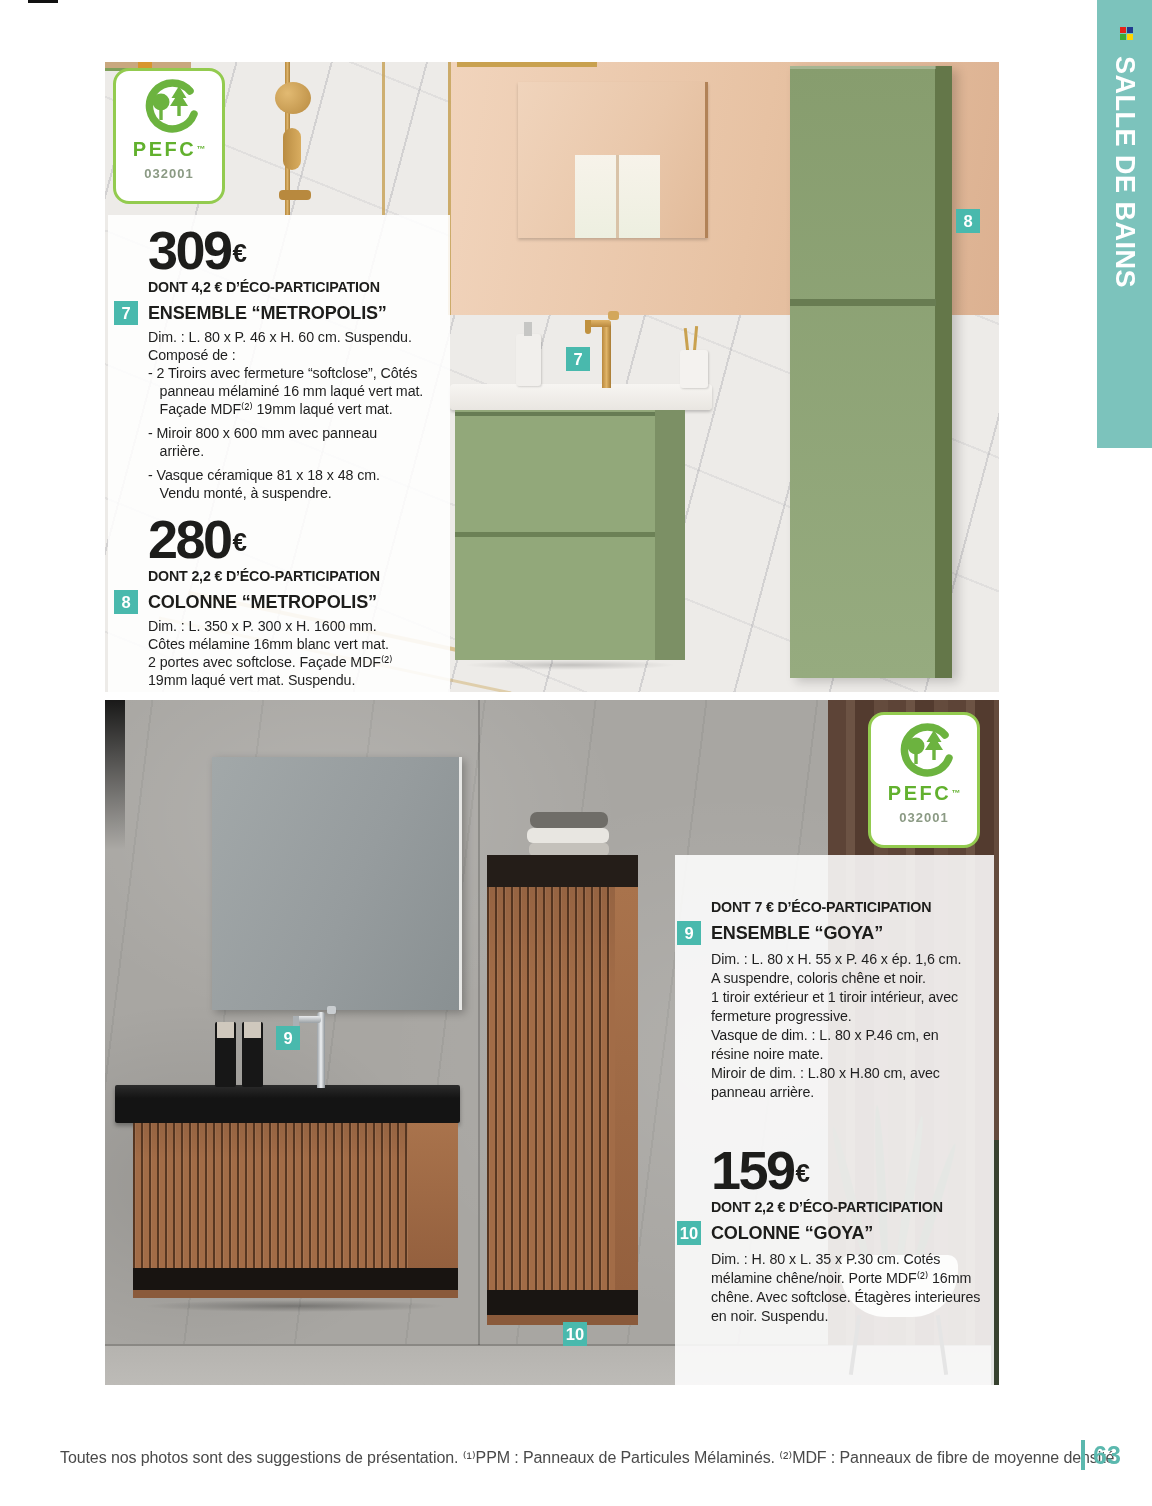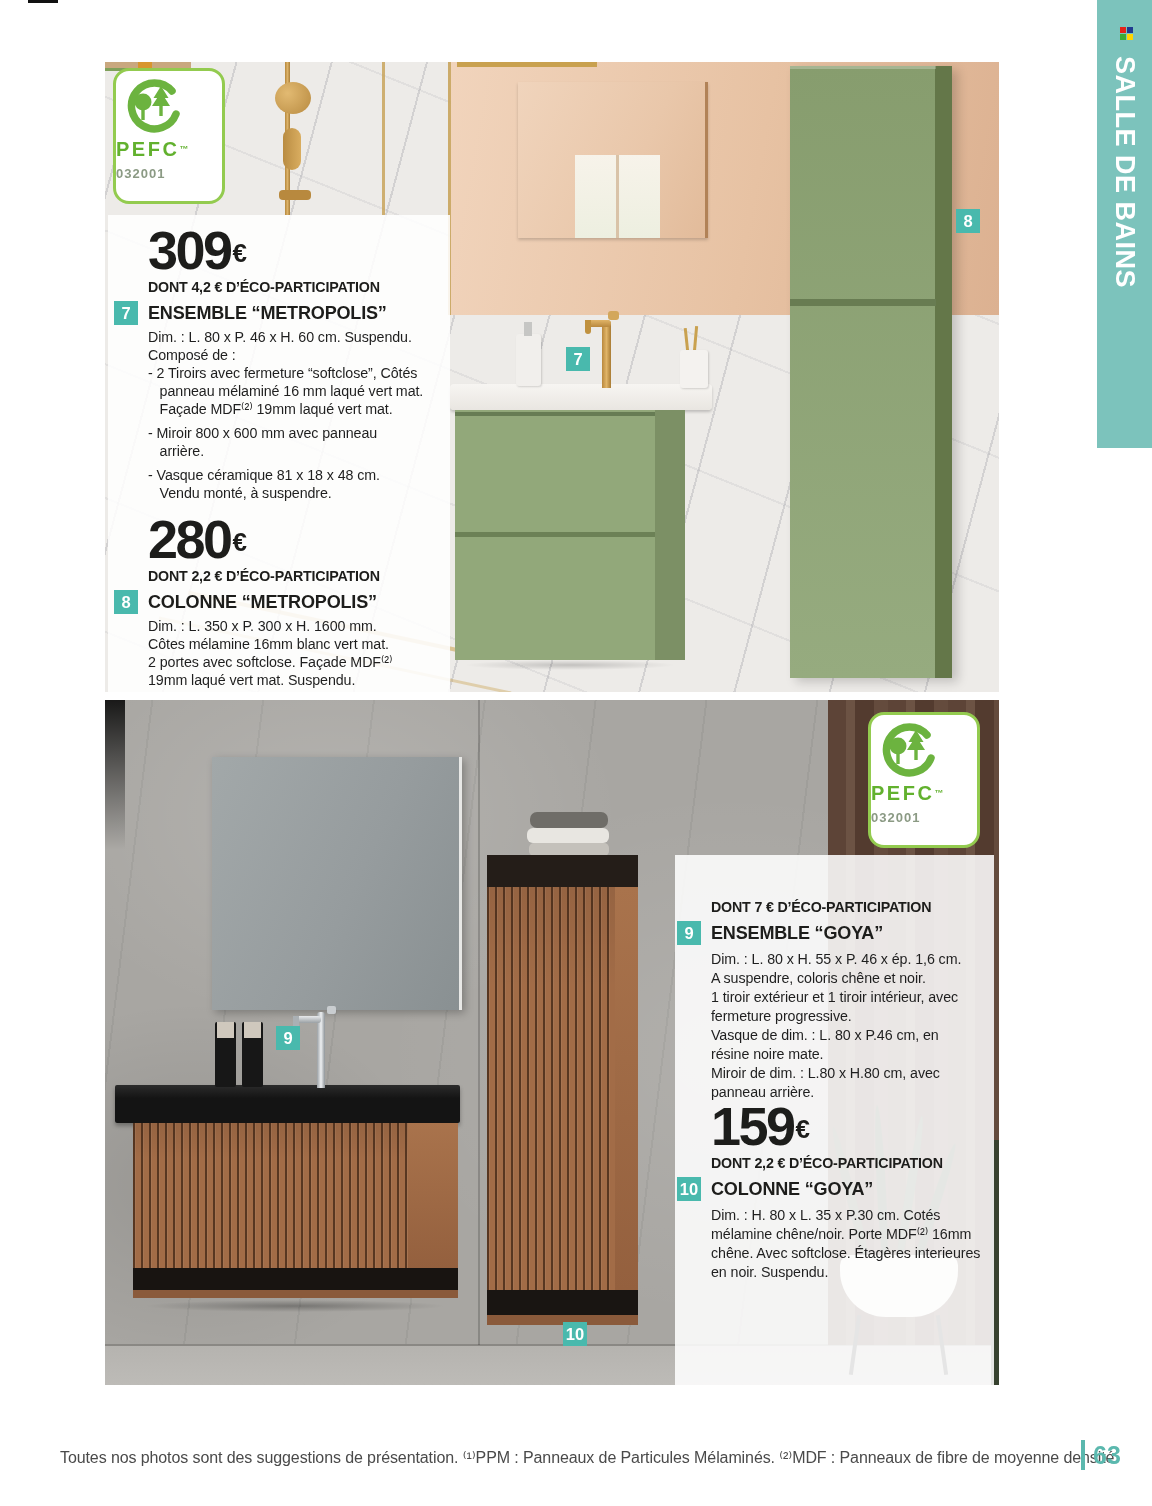--- a/index.html
+++ b/index.html
@@ -35,21 +35,21 @@
   .badge{position:absolute;left:-34px;top:-2px;min-width:24px;height:24px;padding:0 2px;box-sizing:border-box;
          background:#49b9ad;color:#fff;font-weight:700;font-size:16.5px;line-height:24px;text-align:center;}
   .lines{transform:scaleX(.92);transform-origin:left top;}
   .line{font-size:15.5px;line-height:18px;letter-spacing:-.1px;white-space:pre;color:#1f1f1f;}
   .lh19 .line{line-height:19px;}
   .gap{margin-top:6px;}
   .marker{position:absolute;min-width:24px;height:24px;padding:0 2px;box-sizing:border-box;background:#49b9ad;color:#fff;
           font-weight:700;font-size:16.5px;line-height:24px;text-align:center;}
   
   .pefcbox{position:absolute;width:112px;height:136px;background:#fff;border:3px solid #93cb4f;border-radius:16px;
-           box-sizing:border-box;text-align:left;}
+           box-sizing:border-box;text-align:center;}
   .pefcword{color:#62b12e;font-weight:700;font-size:20px;letter-spacing:2.5px;line-height:20px;margin-top:2px;}
   .pefcword .tm{font-size:9px;letter-spacing:0;vertical-align:top;}
   .pefccode{color:#8b9a84;font-weight:700;font-size:13px;margin-top:7px;letter-spacing:1px;}
   
   .sidebar{position:absolute;left:1097px;top:0;width:55px;height:448px;background:#7cc3bc;}
   .sidebar-label{position:absolute;top:56px;left:50%;transform:translateX(-50%);writing-mode:vertical-rl;
                  color:#fff;font-weight:700;font-size:27px;letter-spacing:.5px;white-space:nowrap;}
   .minilogo{position:absolute;width:13px;height:13px;}
   .minilogo span{position:absolute;width:6px;height:6px;}
   
@@ -240,21 +240,21 @@
         <div class="lines lh19" style="margin-top:6px;">
           <div class="line">Dim. : L. 80 x H. 55 x P. 46 x ép. 1,6 cm.</div>
           <div class="line">A suspendre, coloris chêne et noir.</div>
           <div class="line">1 tiroir extérieur et 1 tiroir intérieur, avec</div>
           <div class="line">fermeture progressive.</div>
           <div class="line">Vasque de dim. : L. 80 x P.46 cm, en</div>
           <div class="line">résine noire mate.</div>
           <div class="line">Miroir de dim. : L.80 x H.80 cm, avec</div>
           <div class="line">panneau arrière.</div>
         </div>
-        <div class="price" style="">
+        <div class="price" style="margin-top:44px;">
           <span>159</span><span class="cur">€</span>
         </div>
         <div class="eco" style="margin-top:4px;">DONT 2,2 € D’ÉCO-PARTICIPATION</div>
         <div class="title-row" style="margin-top:8px;">
           <span class="badge">10</span>
           <span class="ptitle">COLONNE “GOYA”</span>
         </div>
         <div class="lines lh19" style="margin-top:6px;">
           <div class="line">Dim. : H. 80 x L. 35 x P.30 cm. Cotés</div>
           <div class="line">mélamine chêne/noir. Porte MDF⁽²⁾ 16mm</div>

